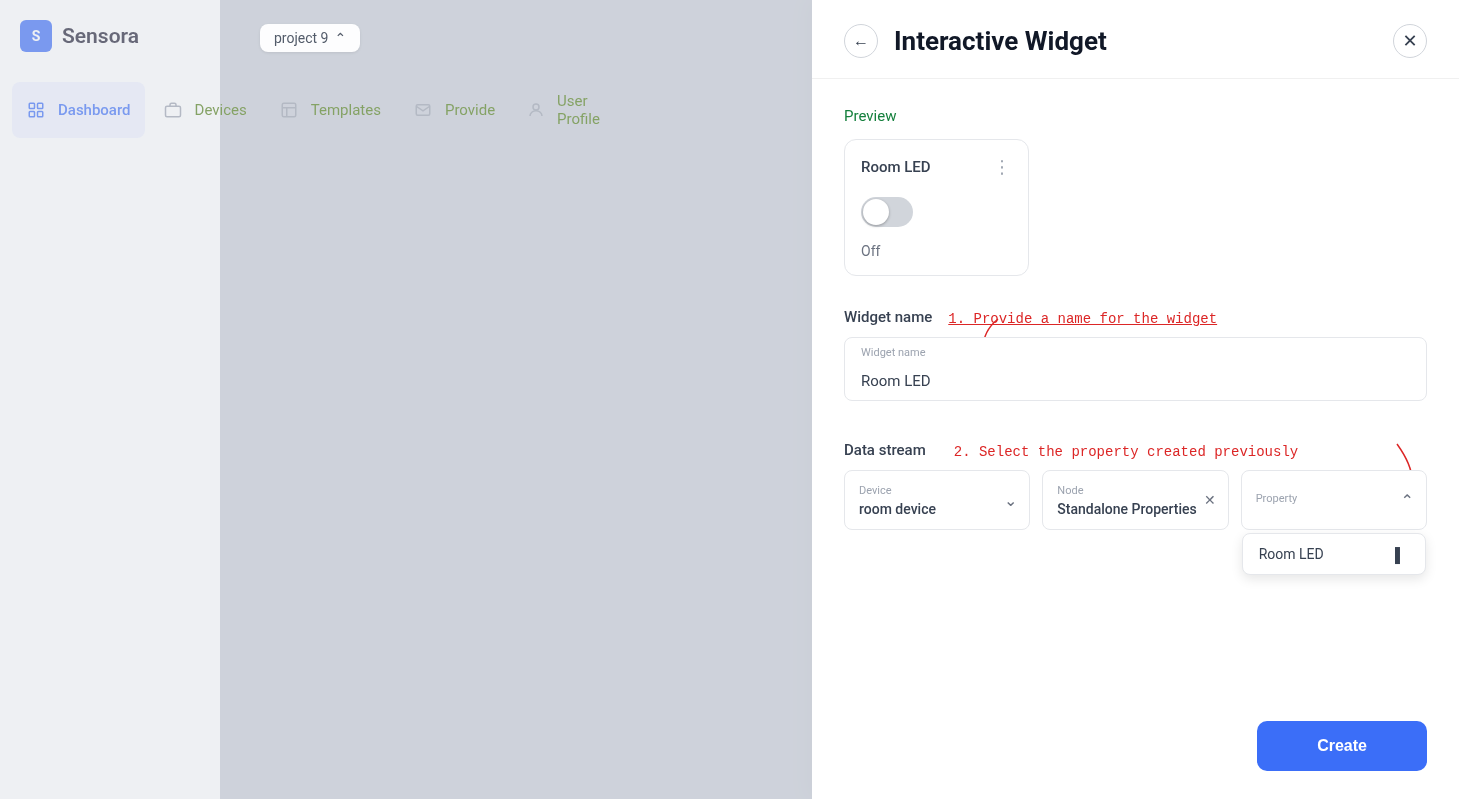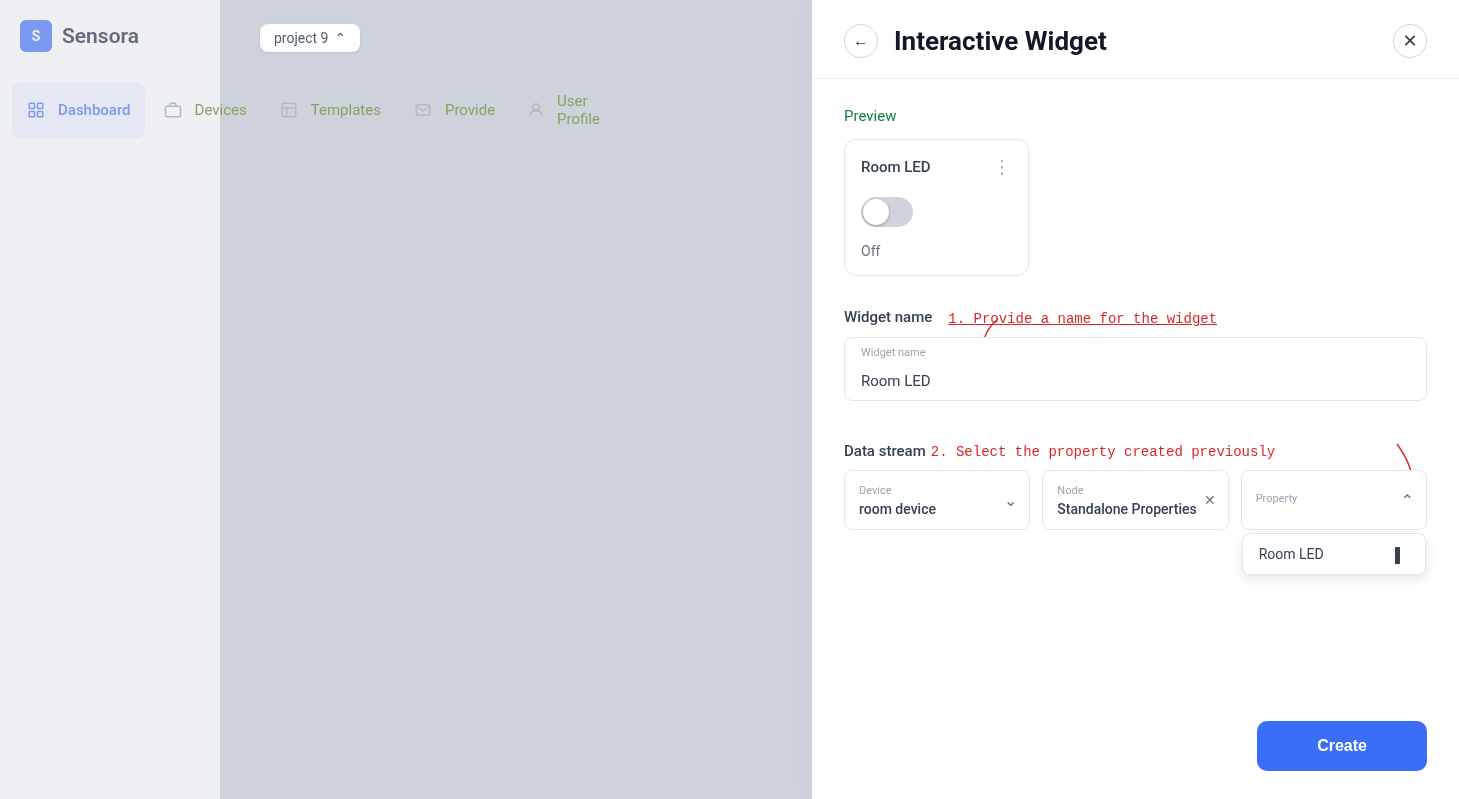--- a/index.html
+++ b/index.html
@@ -476,21 +476,21 @@
           </svg>
         </div>
       </div>
       <div class="input-box">
         <div class="input-placeholder-label">Widget name</div>
         <div class="input-value">Room LED</div>
       </div>
     </div>
 
     <div class="form-section-data-stream">
-      <div style="display:flex; align-items:center; gap:5px; margin-bottom:10px; position:relative;">
+      <div style="display:flex; align-items:flex-start; gap:28px; margin-bottom:10px; position:relative;">
         <span class="form-label" style="margin-bottom:0; white-space:nowrap;">Data stream</span>
         <div style="position:relative; flex:1;">
           <span style="font-family:'Courier New',monospace; font-size:14px; color:#dc2626; white-space:nowrap;">2. Select the property created previously</span>
           <svg width="120" height="44" style="position:absolute; bottom:-26px; right:10px;">
             <defs>
               <marker id="arr2" markerWidth="8" markerHeight="8" refX="4" refY="4" orient="auto">
                 <path d="M0,0 L8,4 L0,8 Z" fill="#dc2626"></path>
               </marker>
             </defs>
             <path d="M 100 2 C 110 16 115 28 115 38" stroke="#dc2626" stroke-width="1.5" fill="none" marker-end="url(#arr2)"></path>

